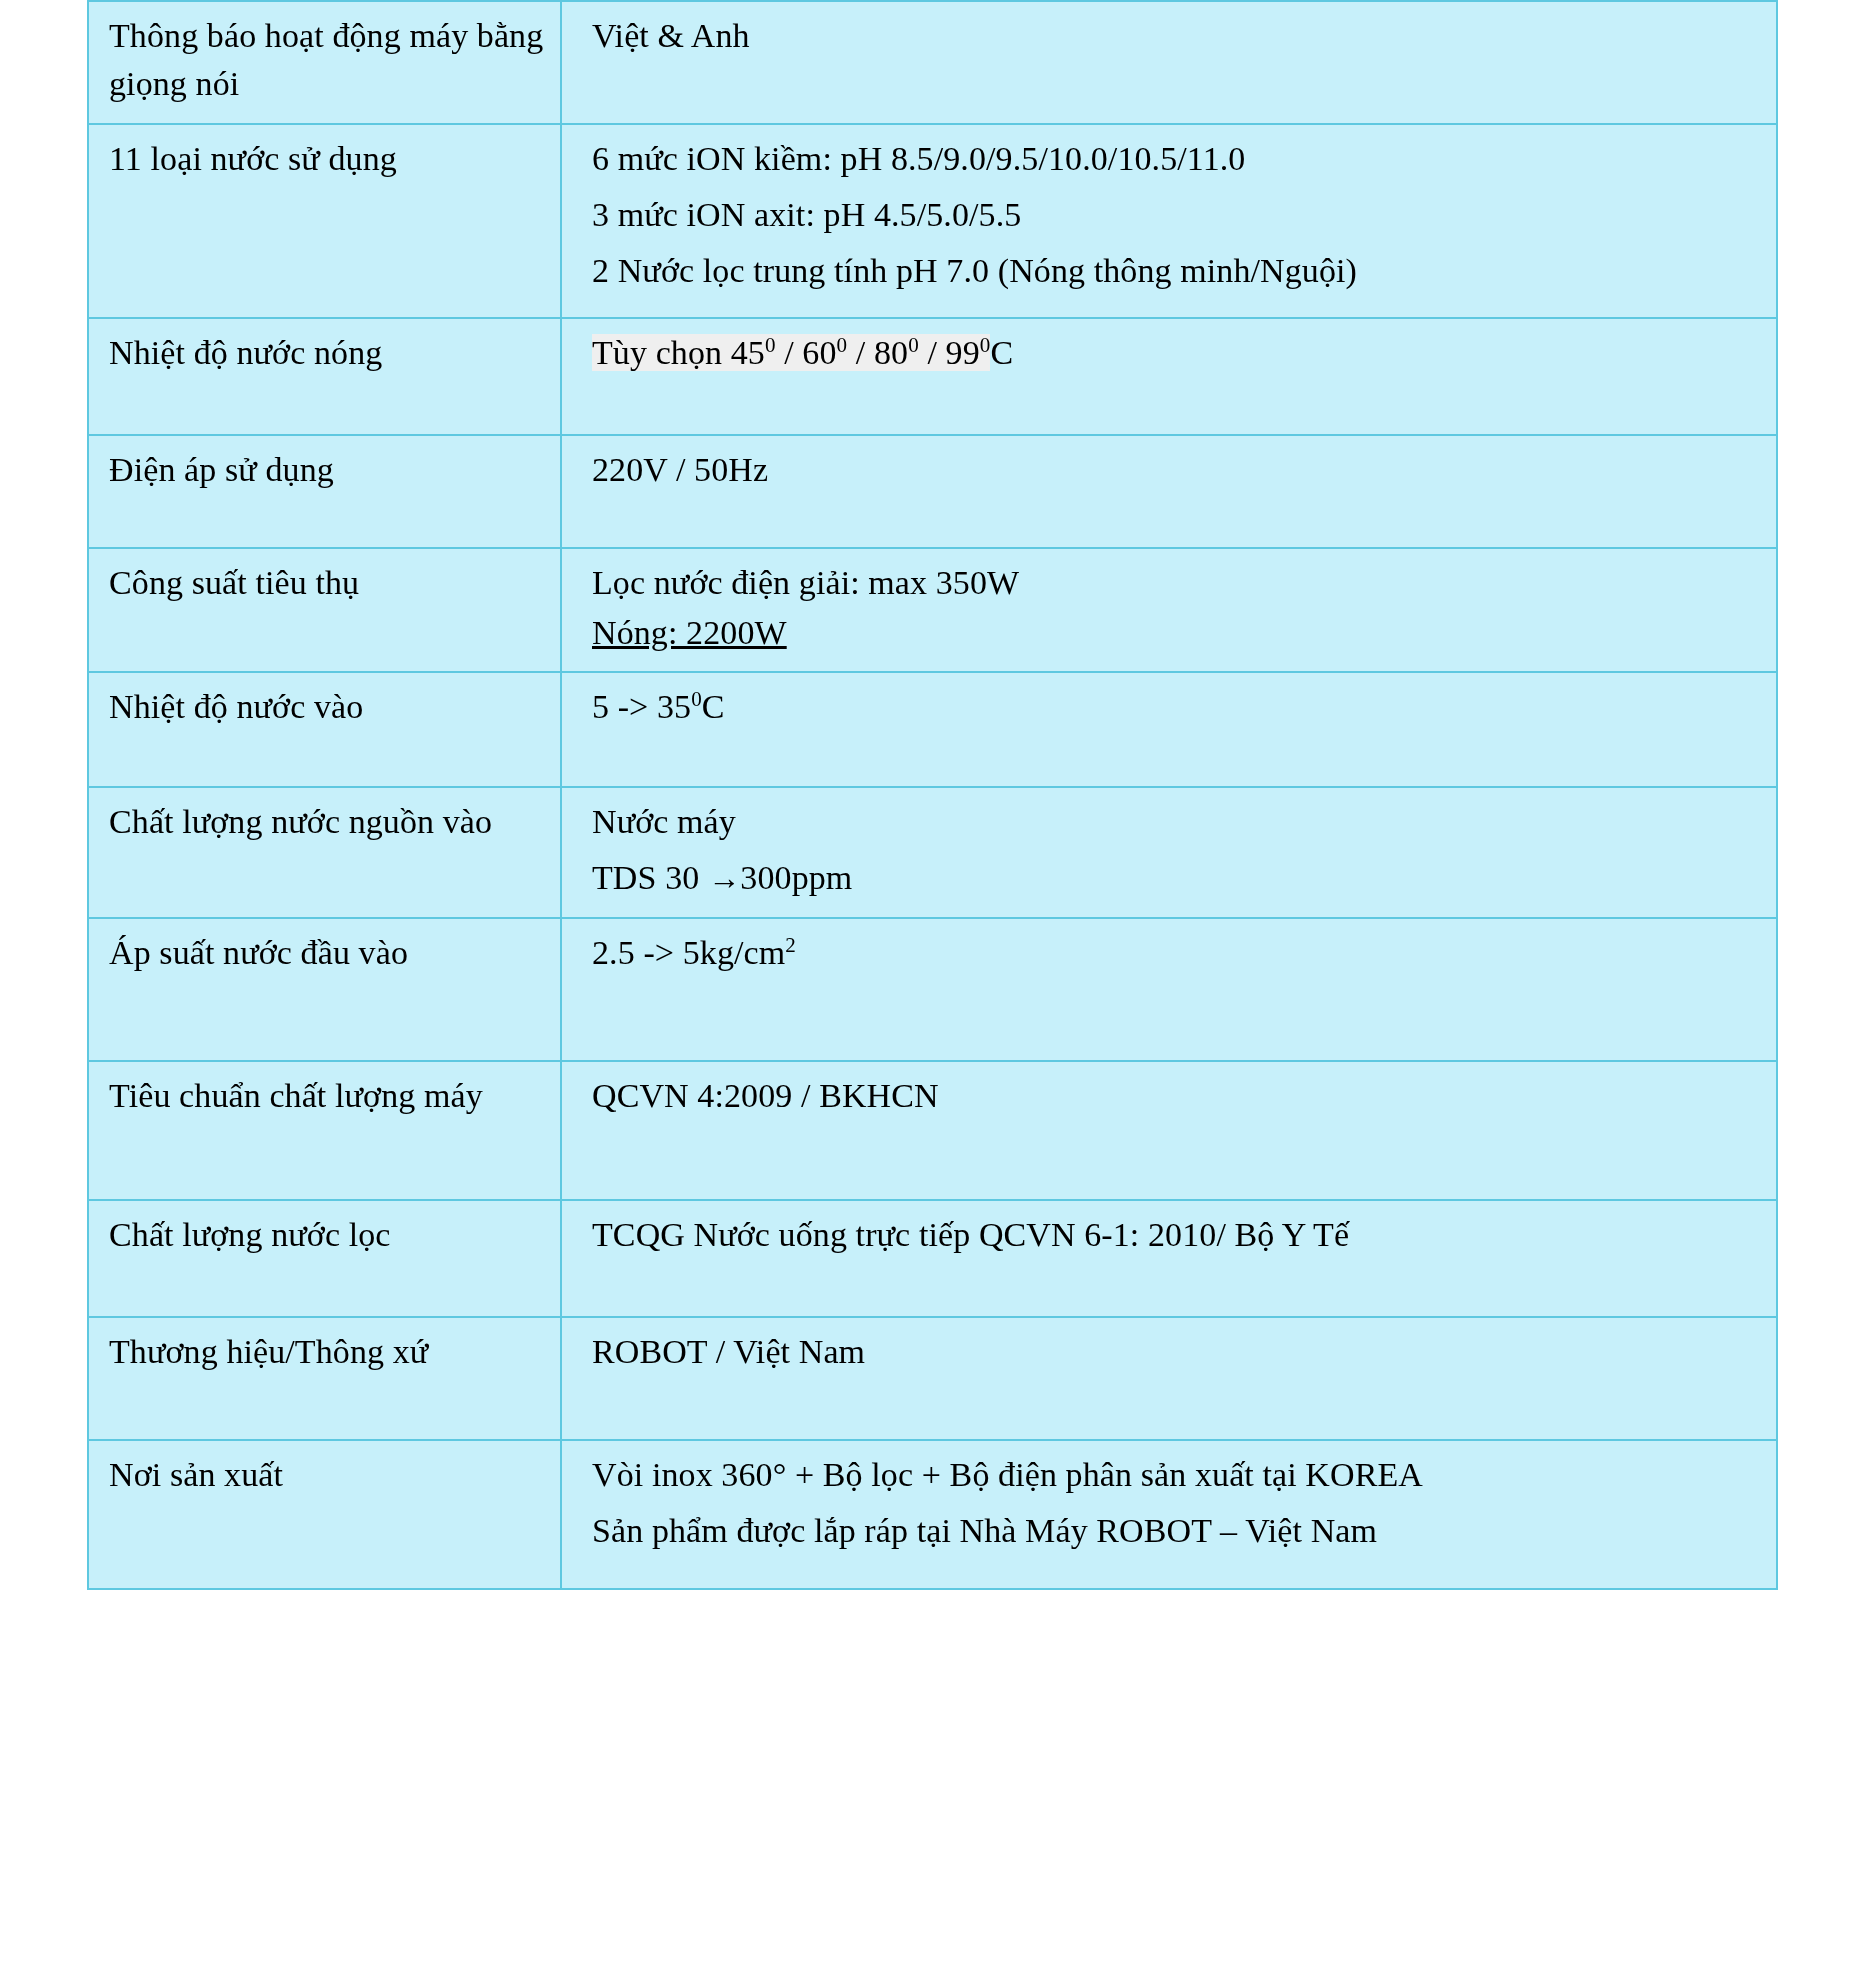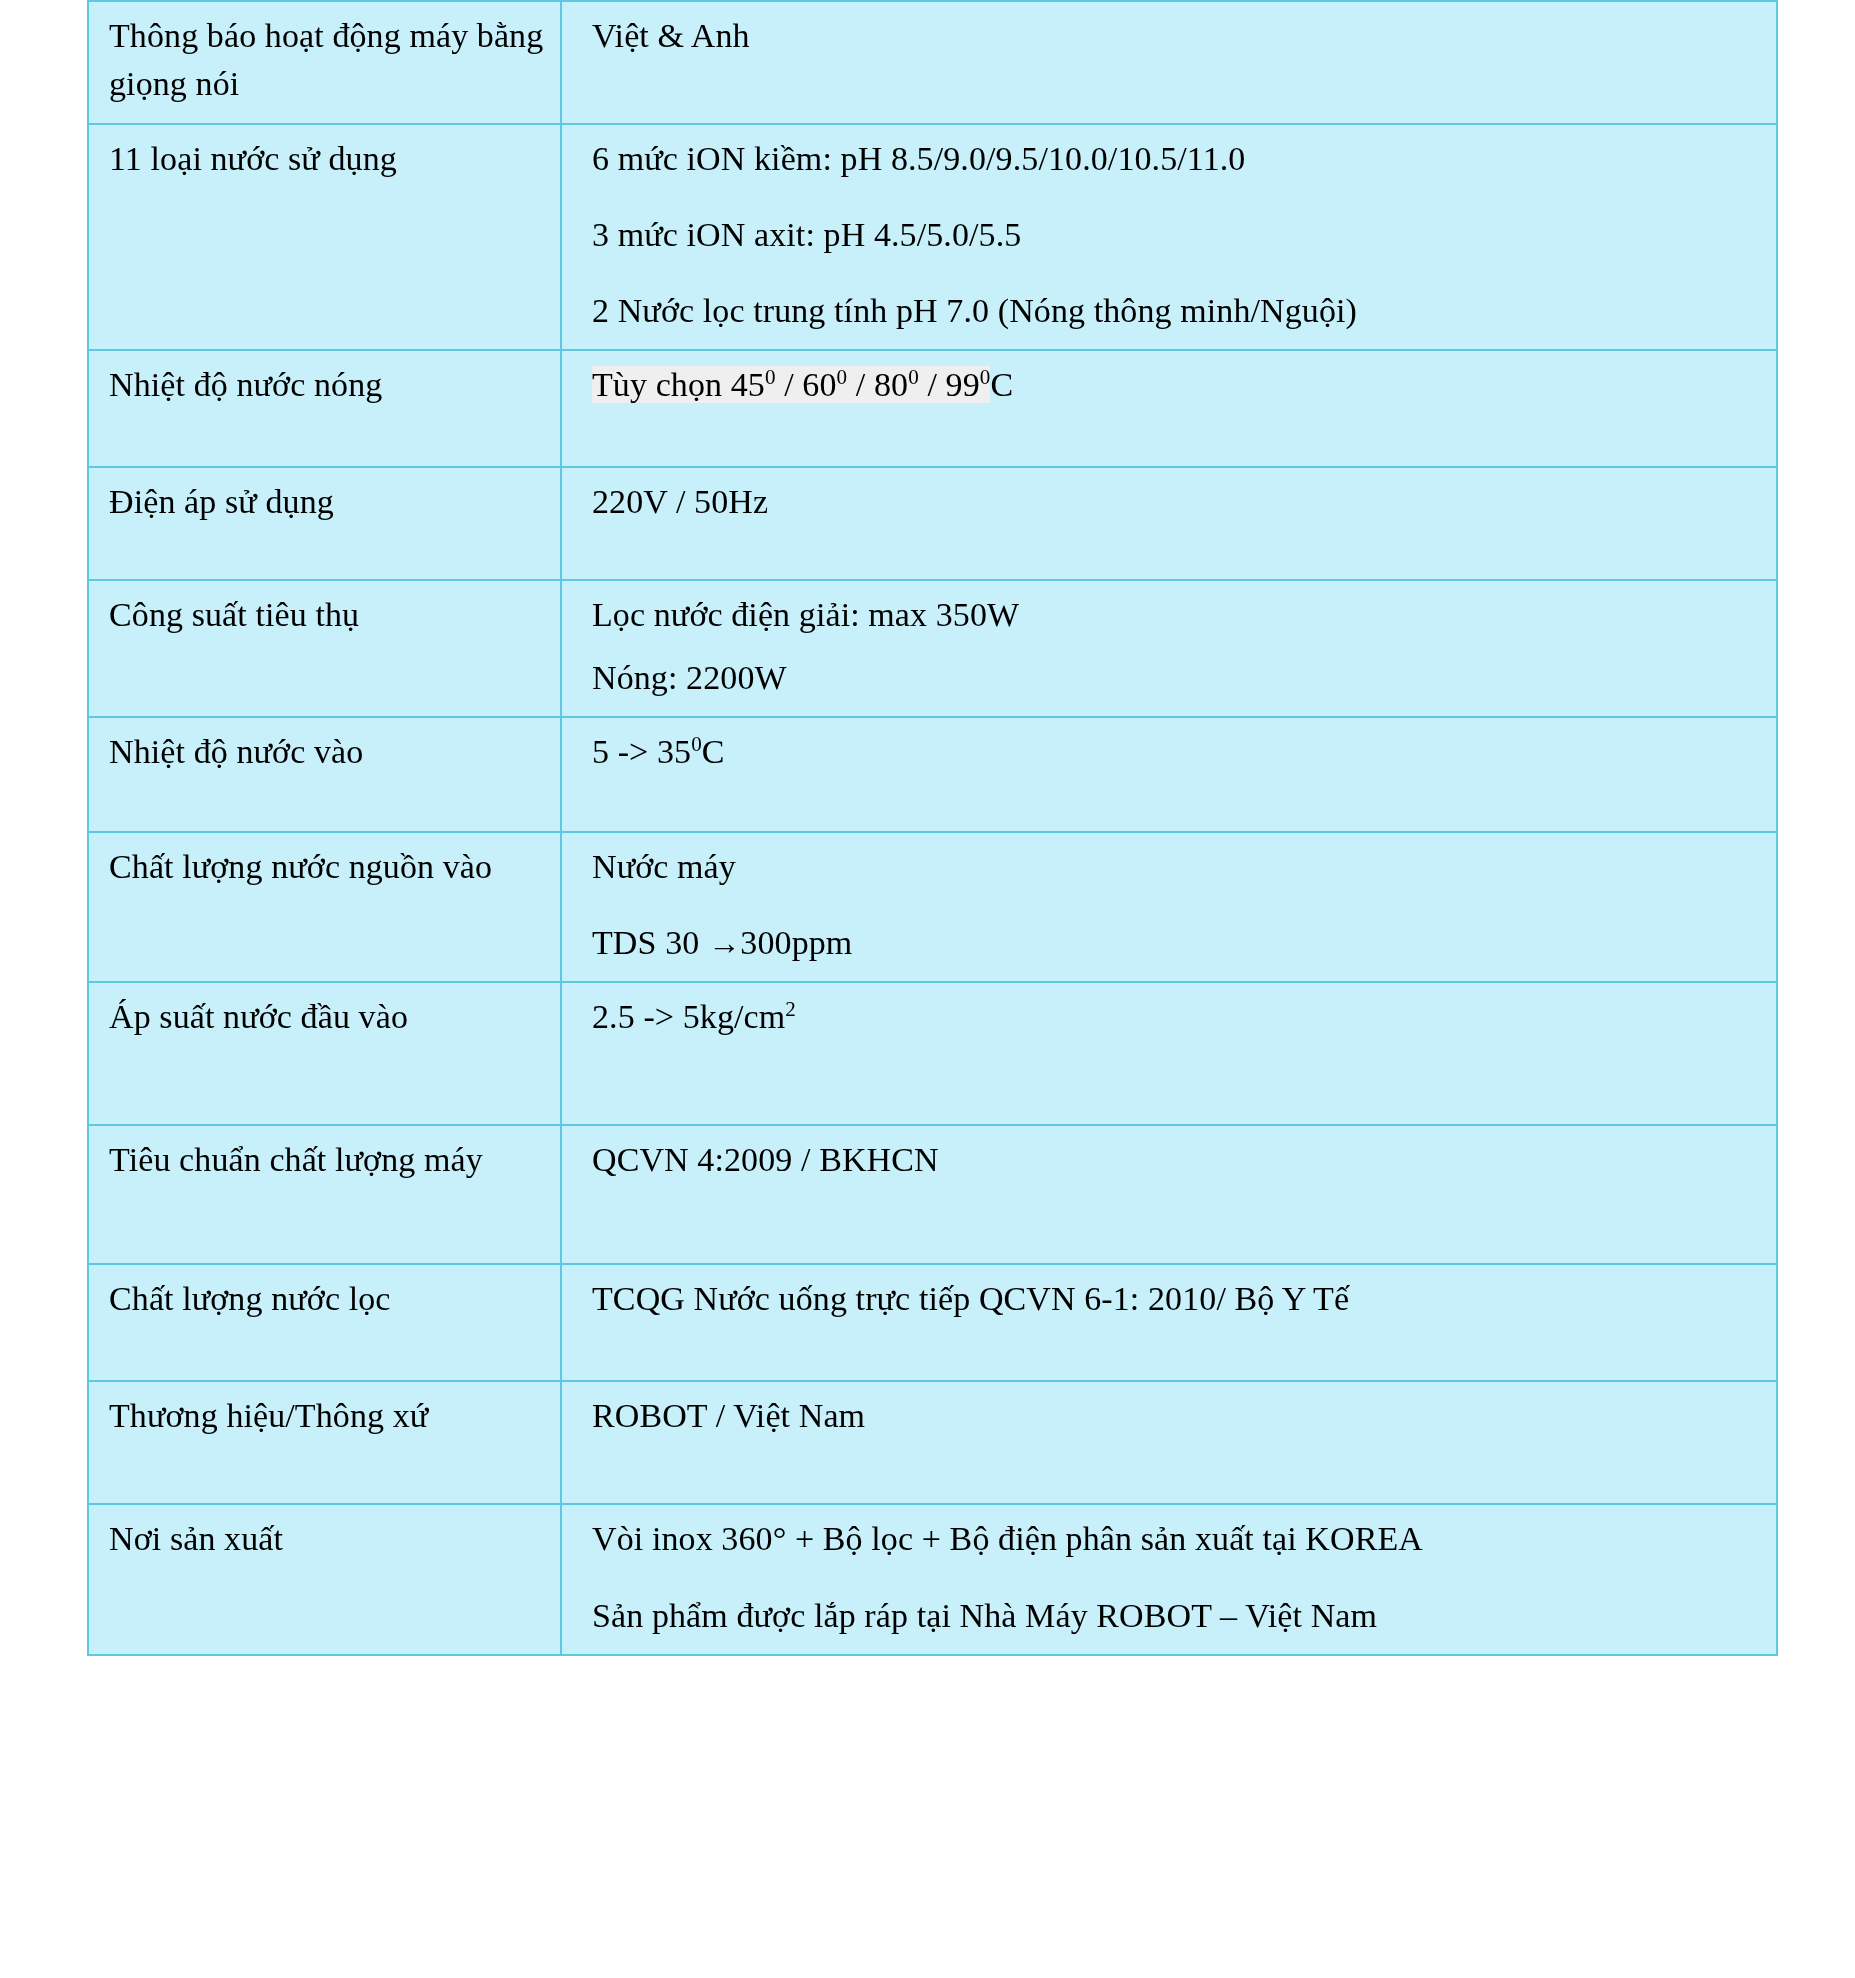--- a/index.html
+++ b/index.html
@@ -42,22 +42,22 @@
     line-height: 1.42;
     letter-spacing: 0.1px;
   }
   .spec-table td.label {
     padding-left: 20px;
   }
   .spec-table td.value {
     padding-left: 30px;
   }
   .line { display: block; }
-  .line + .line { margin-top: 28px; }
-  .line.tight + .line.tight { margin-top: 14px; }
+  .line + .line { margin-top: 8px; }
+  .line.tight + .line.tight { margin-top: 2px; text-decoration: underline; }
   .hl { background: #efefef; }
   sup { font-size: 0.62em; vertical-align: super; line-height: 0; }
   .arrow { font-size: 0.95em; }
 </style>
 </head>
 <body>
 
 <div class="page">
 
   <table class="spec-table">

